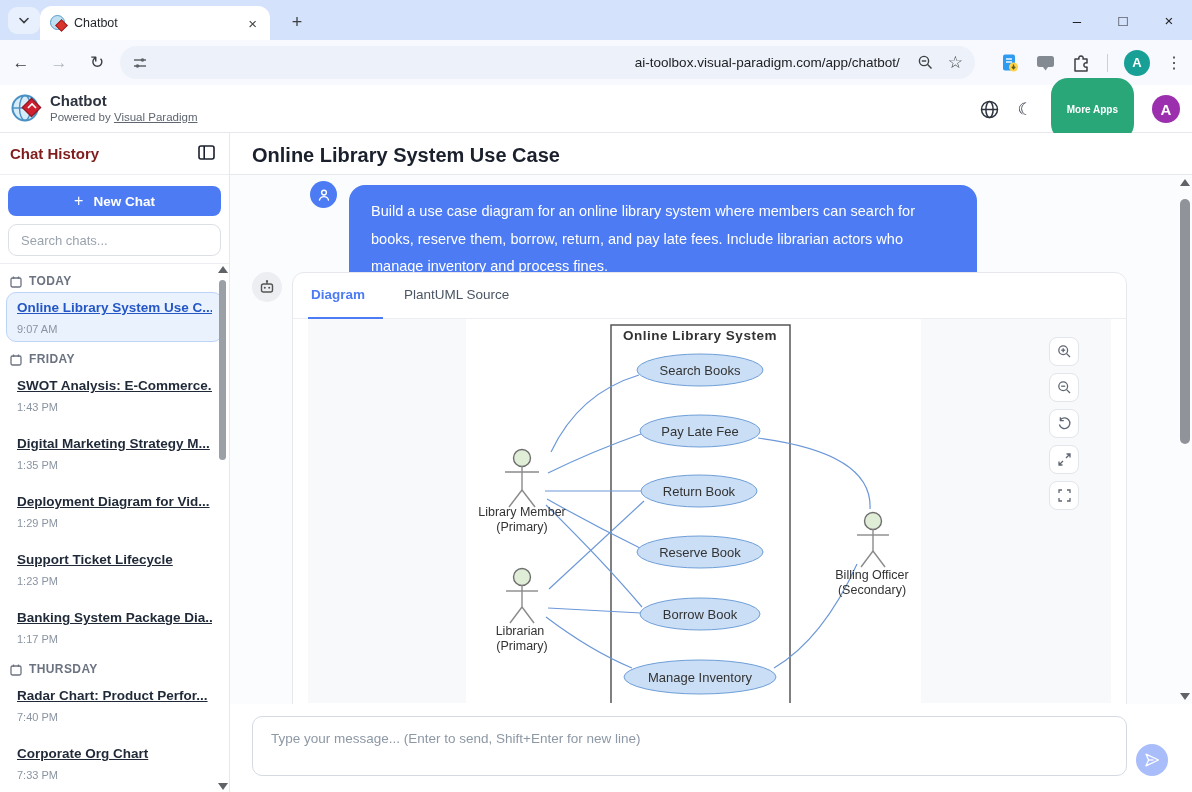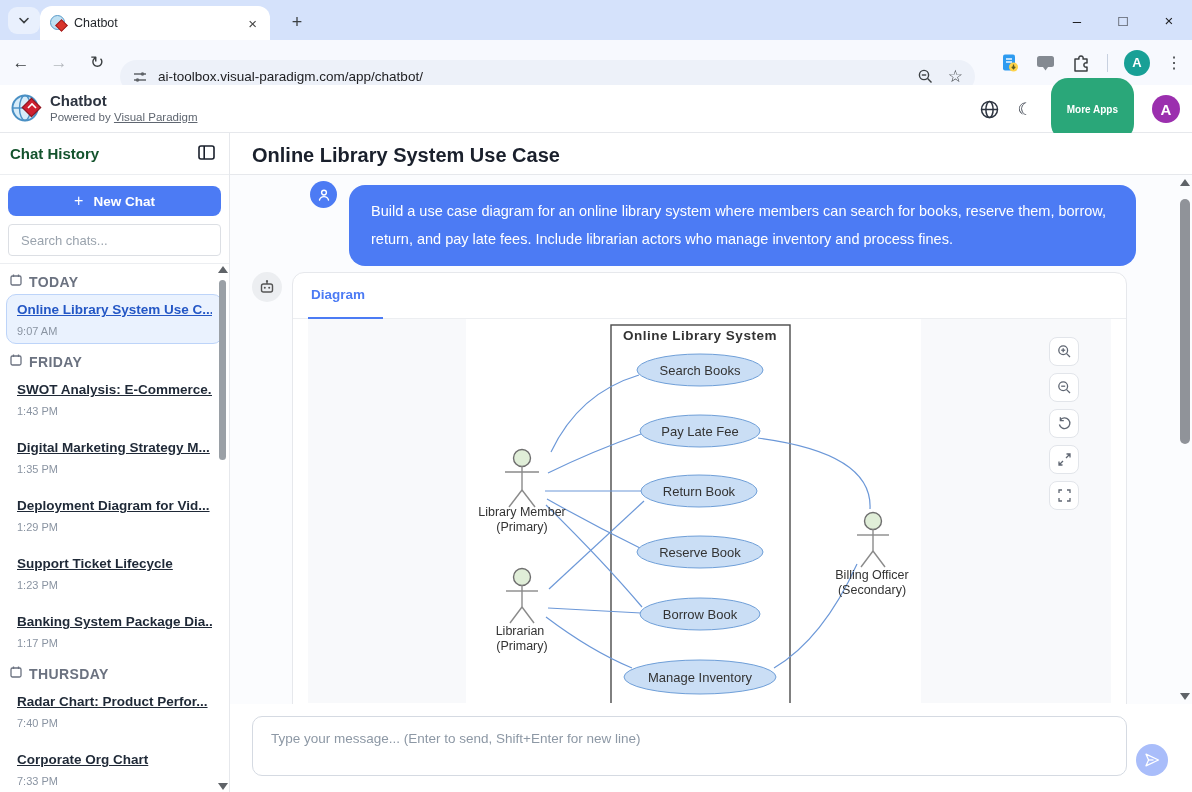--- a/index.html
+++ b/index.html
@@ -16,21 +16,21 @@
   .win-controls { position:absolute; right:0; top:0; height:40px; display:flex; }
   .win-btn { width:46px; height:40px; display:flex; align-items:center; justify-content:center; font-size:15px; color:#202124; }
   .favicon { width:16px; height:16px; position:relative; flex:0 0 16px; }
   .favicon .globe { position:absolute; left:0; top:0; width:15px; height:15px; border-radius:50%; background:#bfe0f2; border:1px solid #5a9bc9; }
   .favicon .diamond { position:absolute; right:0; bottom:1px; width:9px; height:9px; background:#d9342b; transform:rotate(45deg); border:1px solid #a02020; }
 
   
   .toolbar { position:absolute; left:0; top:40px; width:1192px; height:45px; background:#f7f9fe; display:flex; align-items:center; }
   .nav-ic { width:34px; height:34px; display:flex; align-items:center; justify-content:center; font-size:17px; color:#3c4043; margin-left:4px; }
   .nav-ic.disabled { color:#b4b8bd; }
-  .omnibox { position:absolute; left:120px; top:20px; width:855px; height:33px; background:#edf1f9; border-radius:17px; display:flex; align-items:center; padding:0 12px; gap:10px; }
+  .omnibox { position:absolute; left:120px; top:6px; width:855px; height:33px; background:#edf1f9; border-radius:17px; display:flex; align-items:center; padding:0 12px; gap:17px;text-align:right; }
   .omni-url { font-size:13.5px; color:#202124; flex:1; }
   .omni-right { display:flex; align-items:center; gap:14px; }
   .tb-icons { position:absolute; right:10px; top:6px; height:33px; display:flex; align-items:center; gap:16px; }
   .tb-sep { width:1px; height:18px; background:#c8d1e0; }
   .avatar-teal { width:26px; height:26px; border-radius:50%; background:var(--avatar_teal); color:#fff; font-size:13px; font-weight:bold; display:flex; align-items:center; justify-content:center; }
   .kebab { font-size:16px; color:#3c4043; }
 
   
   .appheader { position:absolute; left:0; top:85px; width:1192px; height:48px; background:#fff; border-bottom:1px solid #e6e8ec; }
   .vp-logo { position:absolute; left:10px; top:7px; width:34px; height:34px; }
@@ -39,45 +39,45 @@
   .app-sub a { color:#5f6670; text-decoration:underline;margin-top:20px; }
   .hdr-right { position:absolute; right:12px; top:0; height:48px; display:flex; align-items:center; gap:18px; }
   .moreapps { background:var(--more_apps); color:#fff; font-size:10px; font-weight:bold; border:none; padding:26px 16px; border-radius:17px; }
   .avatar-purple { width:28px; height:28px; border-radius:50%; background:var(--avatar_purple); color:#fff; font-weight:bold; font-size:15px; display:flex; align-items:center; justify-content:center; }
   .hdr-ic { color:#2d3440; display:flex; align-items:center; }
   .moon-glyph { font-size:17px; color:#2d3440; }
 
   
   .sidebar { position:absolute; left:0; top:133px; width:230px; height:659px; background:#fff; border-right:1px solid #e6e8ec; }
   .sb-head { position:absolute; left:0; top:0; width:229px; height:42px; border-bottom:1px solid #eceef1; }
-  .sb-title { position:absolute; left:10px; top:12px; font-size:15px; font-weight:bold; color:#14532d; }
+  .sb-title { position:absolute; left:10px; top:12px; font-size:15px; font-weight:bold; color:#7f1d1d; }
   .sb-toggle { position:absolute; right:14px; top:12px; }
   .newchat { position:absolute; left:8px; top:53px; width:213px; height:30px; background:var(--accent); border:none; border-radius:8px; color:#fff; font-size:13.5px; font-weight:bold; display:flex; align-items:center; justify-content:center; gap:10px; font-family:"Liberation Sans",sans-serif; }
   .newchat .plus { font-size:16px; font-weight:normal; }
-  .searchbox { position:absolute; left:8px; top:91px; width:213px; height:32px; border:1px solid #dcdfe4; border-radius:4px; padding:0 12px; font-size:13px; color:#333; font-family:"Liberation Sans",sans-serif; background:#fff; }
+  .searchbox { position:absolute; left:8px; top:91px; width:213px; height:32px; border:1px solid #dcdfe4; border-radius:9px; padding:0 12px; font-size:13px; color:#333; font-family:"Liberation Sans",sans-serif; background:#fff; }
   .searchbox::placeholder { color:#9aa3ad; }
   .sb-div { position:absolute; left:0; top:130px; width:229px; height:1px; background:#eceef1; }
   .chatlist { position:absolute; left:0; top:131px; width:229px; height:527px; overflow:hidden; }
-  .sec-head { display:flex; align-items:flex-start; gap:7px; margin:10px 0 4px 10px; font-size:14px; font-weight:bold; letter-spacing:0.4px; color:#6b7280; }
+  .sec-head { display:flex; align-items:flex-end; gap:7px; margin:10px 0 4px 10px; font-size:12px; font-weight:bold; letter-spacing:0.4px; color:#6b7280; }
   .chat-item { margin:4px 6px 8px 6px; padding:7px 10px 6px 10px; border-radius:10px; border:1px solid transparent; }
   .chat-item .ci-title { font-size:13.5px; font-weight:bold; color:#1f2937; white-space:nowrap; overflow:hidden;text-decoration:underline; }
   .chat-item .ci-time { font-size:11px; color:#8a94a2; margin-top:8px; }
   .chat-item.selected { background:var(--selected_bg); border-color:#bdd4f9; }
   .chat-item.selected .ci-title { color:#2457c5; }
   .sb-scroll { position:absolute; right:2px; top:133px; width:9px; height:524px; }
   .sb-thumb { position:absolute; left:1px; top:14px; width:7px; height:180px; background:#9aa0a6; border-radius:4px; }
   .tri-up { width:0; height:0; border-left:5px solid transparent; border-right:5px solid transparent; border-bottom:7px solid #5f6368; }
   .tri-down { width:0; height:0; border-left:5px solid transparent; border-right:5px solid transparent; border-top:7px solid #5f6368; }
 
   
   .main-titlebar { position:absolute; left:230px; top:133px; width:962px; height:42px; background:#fff; border-bottom:1px solid #e6e8ec; }
   .main-title { position:absolute; left:22px; top:11px; font-size:20px; font-weight:bold; color:#1a202c; }
   .chat-area { position:absolute; left:230px; top:175px; width:962px; height:529px; background:#fbfcfe; overflow:hidden; }
   .user-avatar { position:absolute; left:80px; top:6px; width:27px; height:27px; border-radius:50%; background:var(--accent); display:flex; align-items:center; justify-content:center; }
-  .user-bubble { position:absolute; left:119px; top:10px; width:787px; background:var(--accent); border-radius:16px; padding:13px 22px; color:#fff; font-size:14.5px; line-height:1.9; }
+  .user-bubble { position:absolute; left:119px; top:10px; width:628px; background:var(--accent); border-radius:16px; padding:13px 22px; color:#fff; font-size:14.5px; line-height:1.9; }
   .bot-avatar { position:absolute; left:22px; top:97px; width:30px; height:30px; border-radius:50%; background:#eceef1; display:flex; align-items:center; justify-content:center; }
   .card { position:absolute; left:62px; top:97px; width:835px; height:700px; background:#fff; border:1px solid #e6e8ec; border-radius:12px; }
   .tabbar { position:absolute; left:0; top:0; width:100%; height:46px; border-bottom:1px solid #eceef1; display:flex; padding-left:15px; }
   .tab-btn { padding:14px 18px 0 3px; margin-right:18px; font-size:13.5px; color:#4b5563; height:46px; }
   .tab-btn.active { color:var(--accent); font-weight:bold; border-bottom:2px solid var(--accent); }
   .viewport { position:absolute; left:15px; top:46px; width:803px; height:384px; background:#f8f9fb; }
   .dgwhite { position:absolute; left:158px; top:0; width:455px; height:384px; background:#fff; }
   .dg-controls { position:absolute; right:32px; top:18px; display:flex; flex-direction:column; gap:7px; }
   .dg-btn { width:30px; height:29px; background:#fff; border:1px solid #e2e5ea; border-radius:8px; display:flex; align-items:center; justify-content:center; color:#5f6672; }
   .main-scroll { position:absolute; right:1px; top:4px; width:12px; height:521px; }
@@ -288,20 +288,21 @@
         <line x1="8" y1="2.5" x2="8" y2="5" stroke="#555" stroke-width="1.4"></line>
         <circle cx="8" cy="2.2" r="1.1" fill="#555"></circle>
         <circle cx="5.8" cy="8.8" r="1" fill="#555"></circle>
         <circle cx="10.2" cy="8.8" r="1" fill="#555"></circle>
       </svg>
   </div>
 
   <div class="card">
     <div class="tabbar">
       <div class="tab-btn active">Diagram</div>
+      <div class="tab-btn">PlantUML Source</div>
     </div>
     <div class="viewport">
       <div class="dgwhite"></div>
 
       <svg class="ic" style="position:absolute;left:158px;top:0;" width="455" height="384" viewBox="465 318 455 384">
 
         <rect x="610" y="324" width="179" height="380" fill="#fff" stroke="#4a4a4a" stroke-width="1.4"></rect>
         <text x="699" y="339" text-anchor="middle" font-size="13.5" font-weight="bold" fill="#333" letter-spacing="0.5">Online Library System</text>
 
         <g stroke="var(--connector)" stroke-width="1.2" fill="none">

